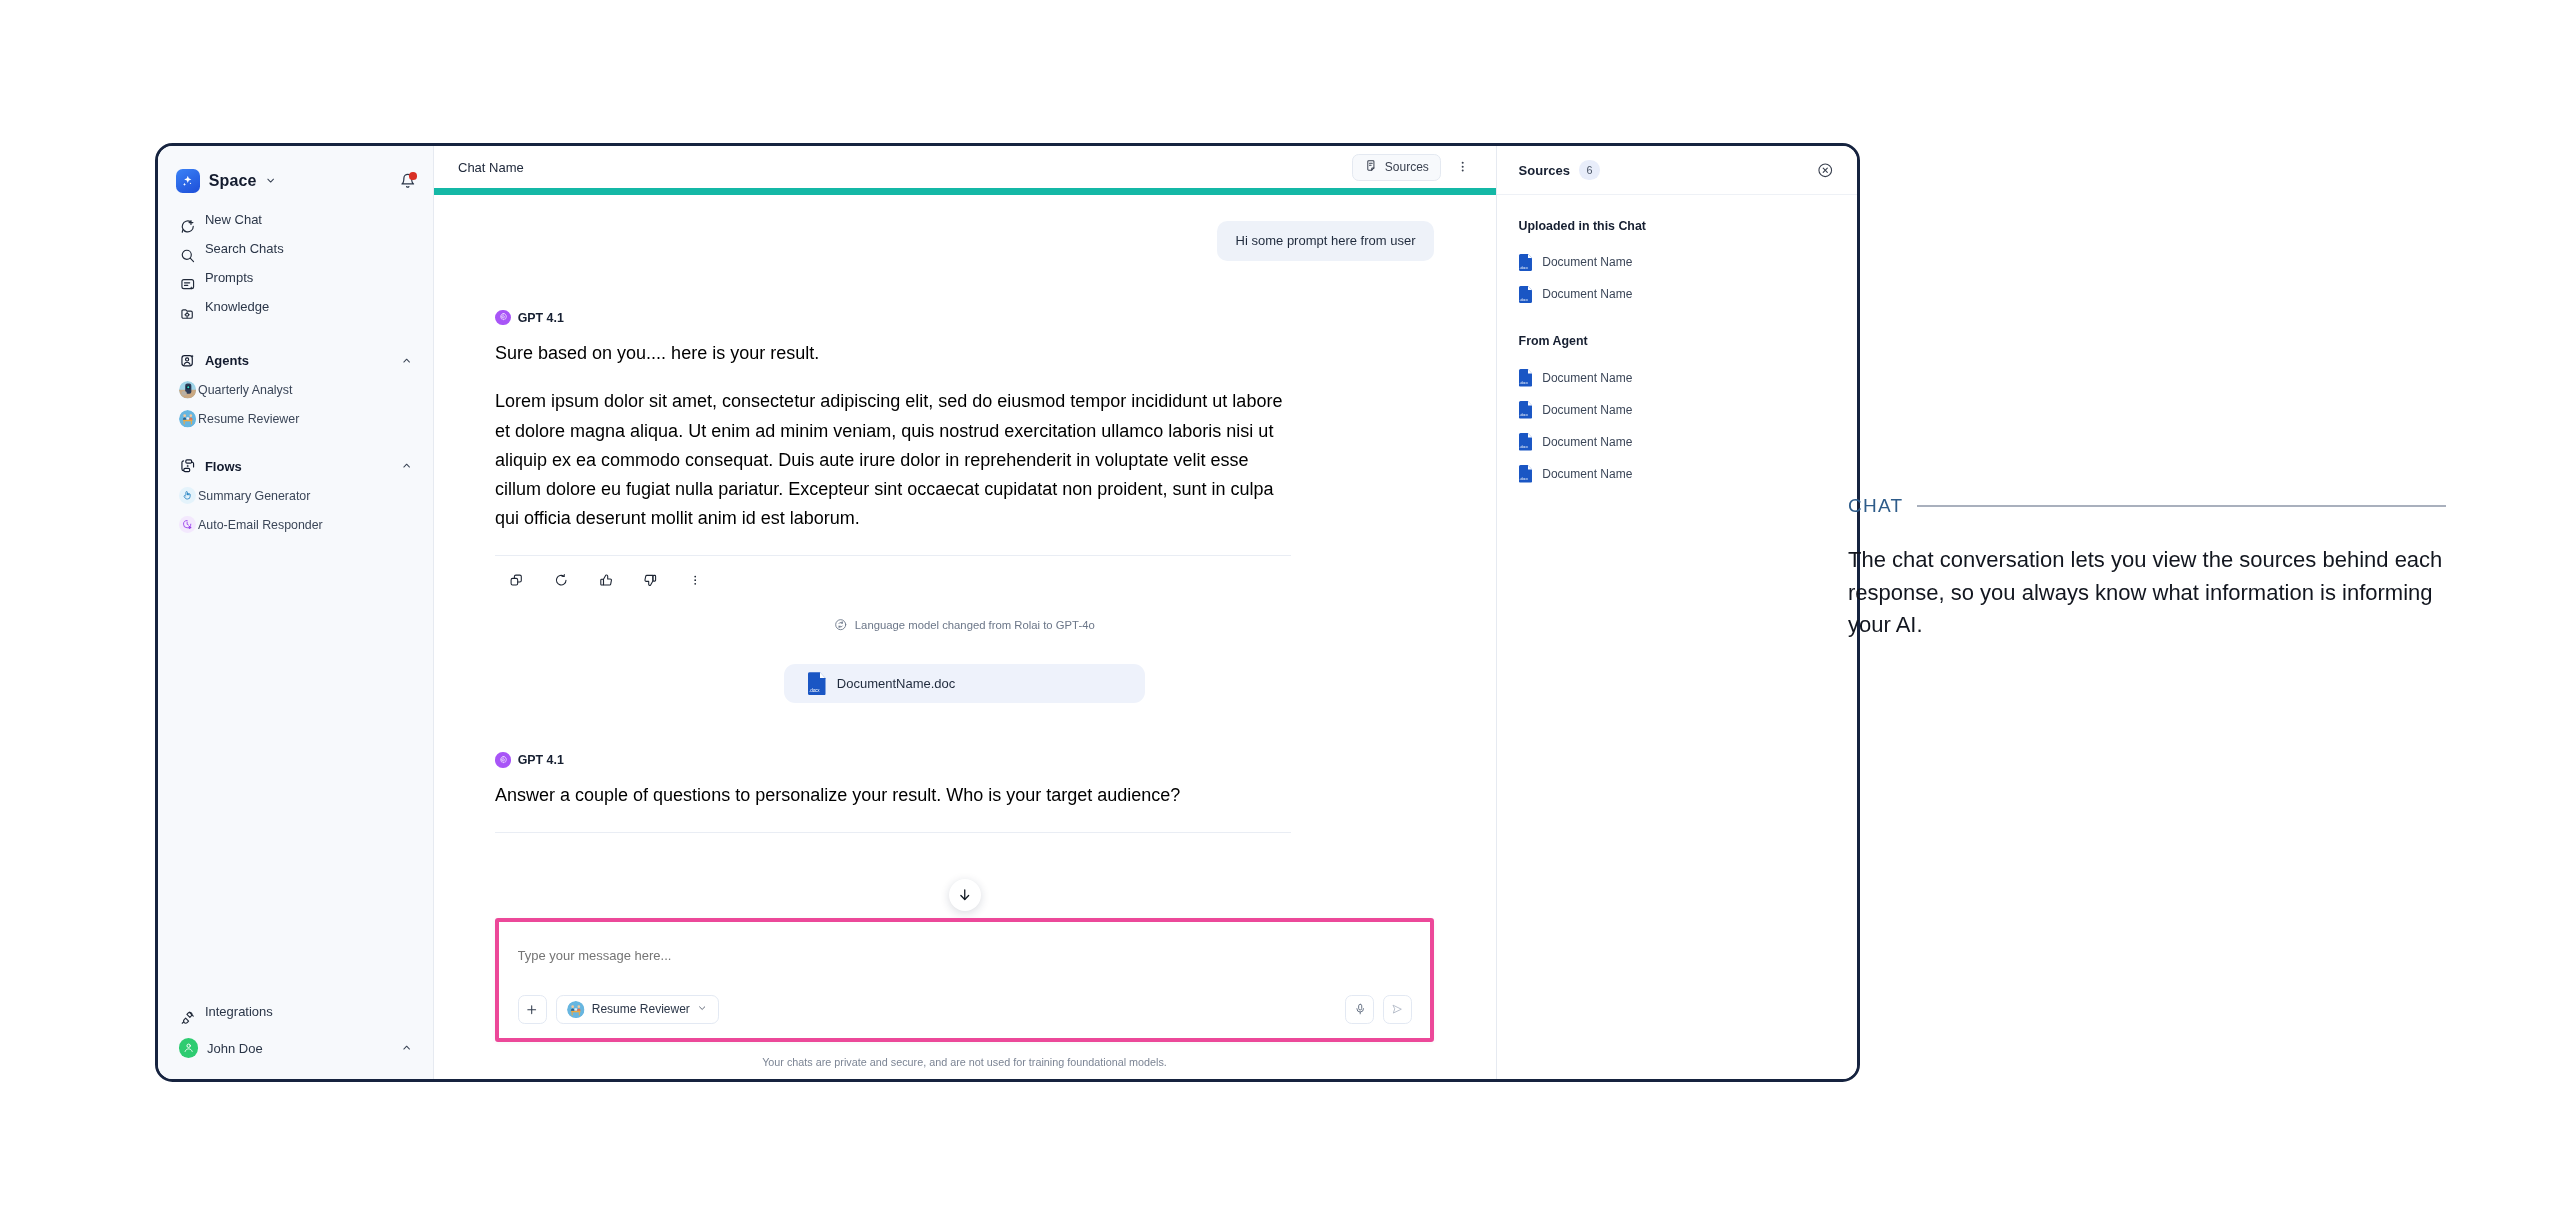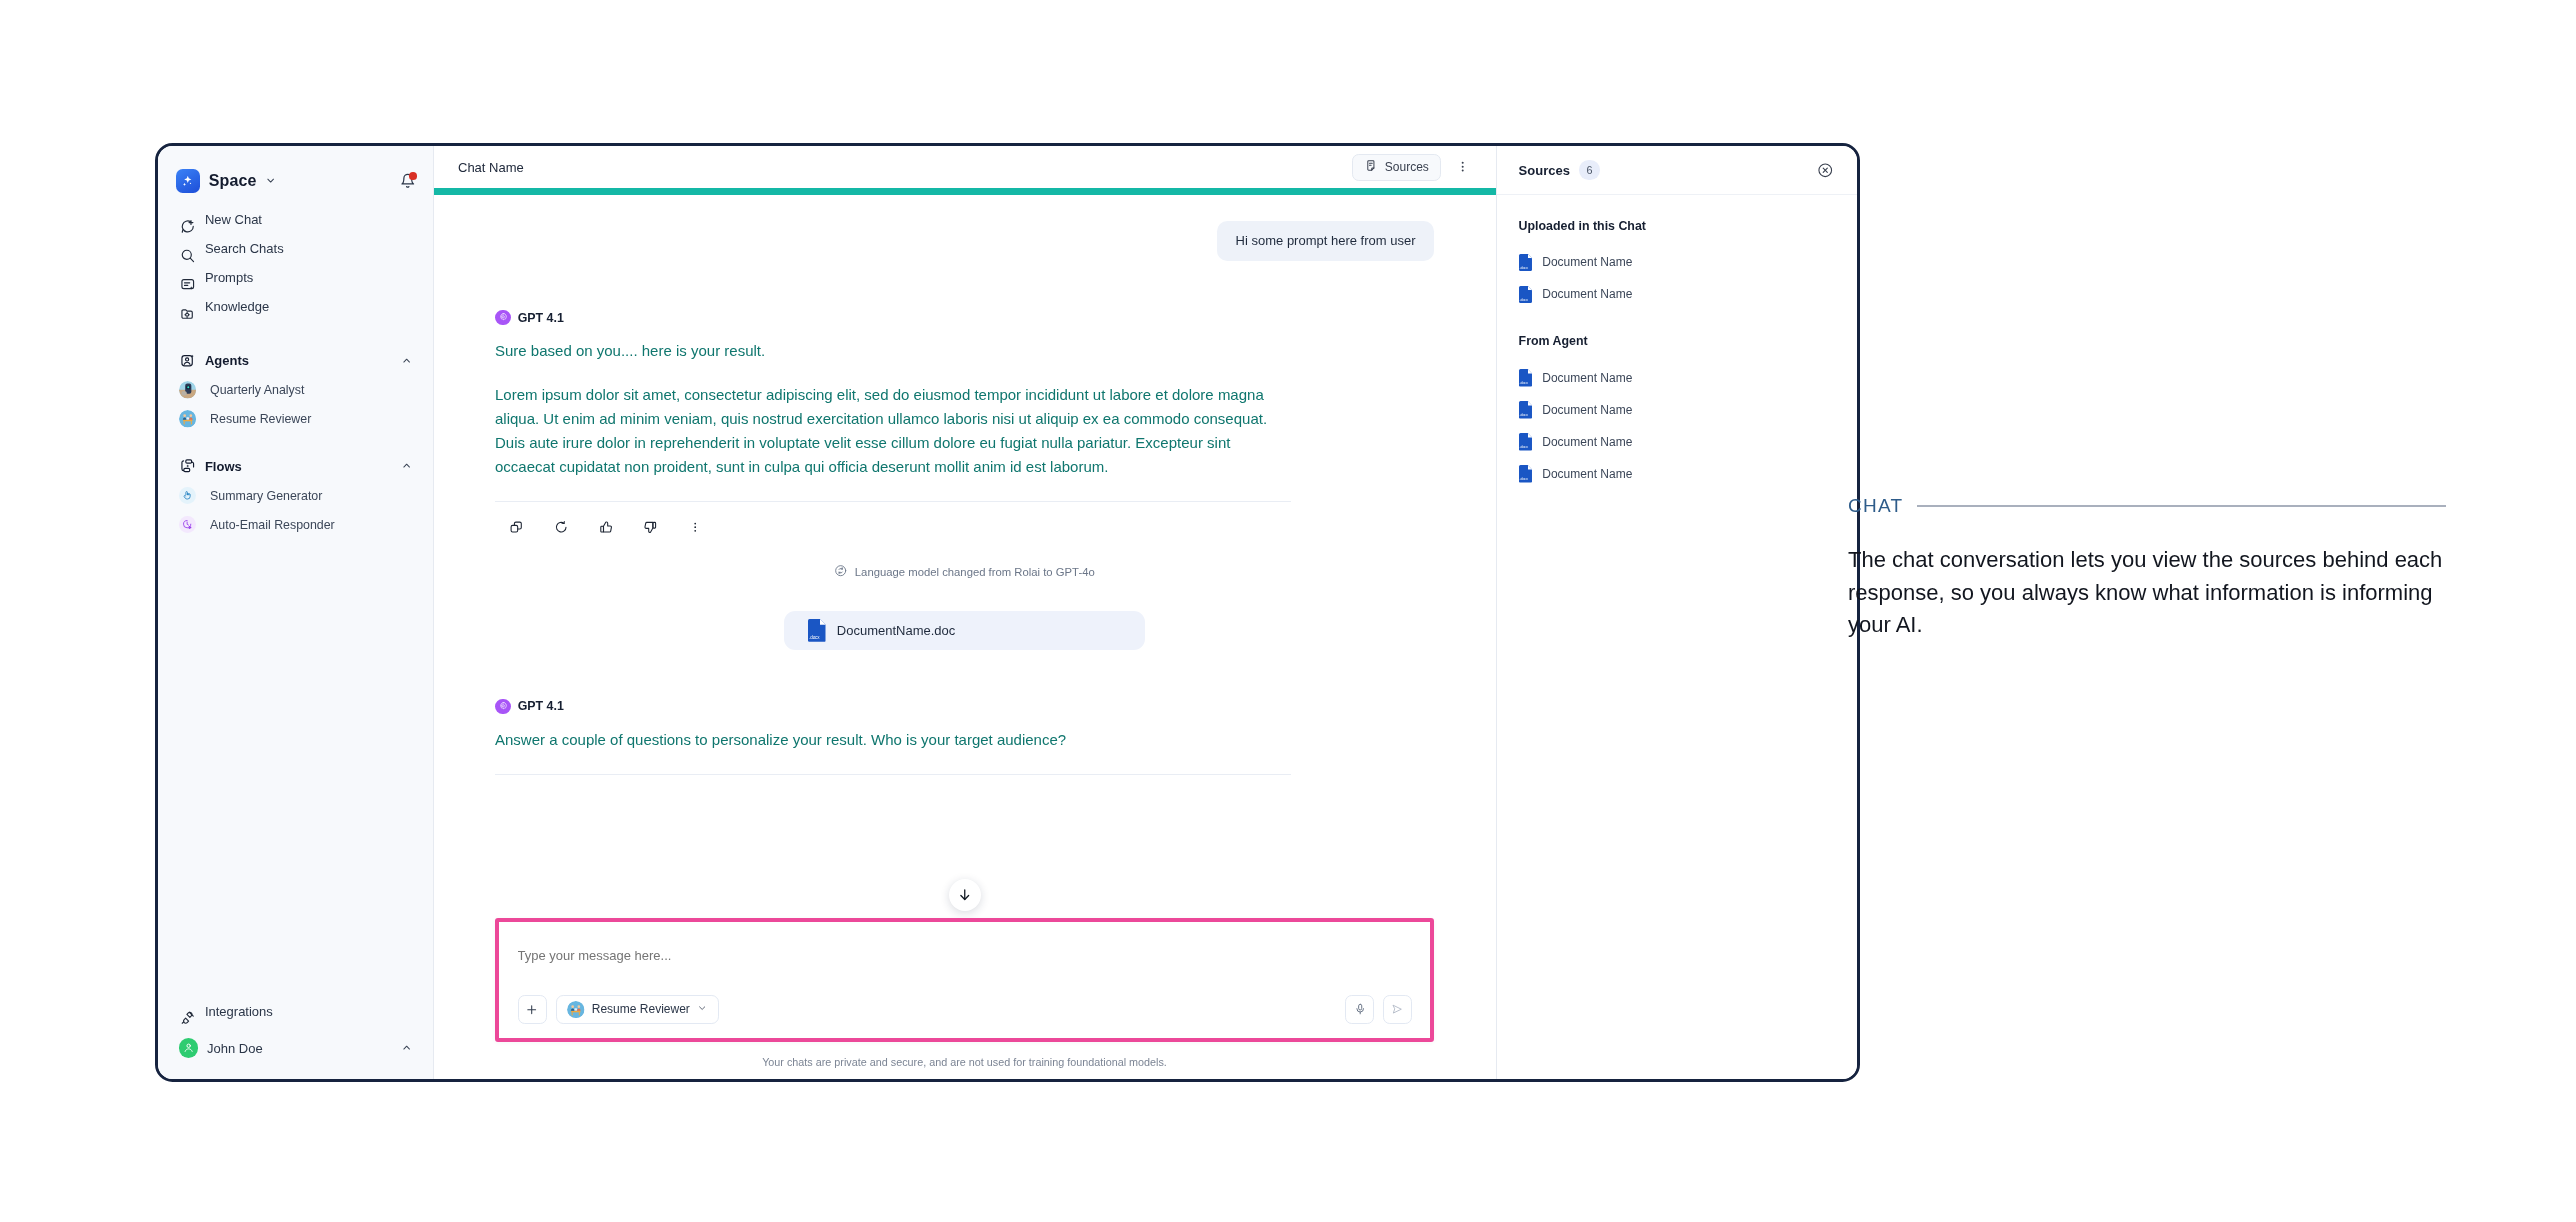--- a/index.html
+++ b/index.html
@@ -78,21 +78,21 @@
   .section-head .chev { margin-left:auto; display:flex; }
 
   .agent-item {
     display:flex; align-items:center; height: 29px; padding:0 3.1px; cursor:pointer;
   }
   .agent-av {
     width: 17.5px; height: 17.5px; border-radius: 50%;
     flex: 0 0 17.5px; overflow:hidden;
     display:flex; align-items:center; justify-content:center;
   }
-  .agent-item .lbl { margin-left: 14px; font-size: 12.4px; color: #3b4658; white-space: nowrap;}
+  .agent-item .lbl { margin-left: 2px; font-size: 12.4px; color: #3b4658; white-space: nowrap;}
 
   .sb-bottom { margin-top: auto; padding: 0 17.5px 15.5px 17.5px; }
   .user-row { display:flex; align-items:center; height:31px; padding:0 3.1px; cursor:pointer; }
   .user-av {
     width: 19.6px; height: 19.6px; border-radius: 50%;
     background: #2ecc71; flex: 0 0 19.6px;
     display:flex; align-items:center; justify-content:center;
   }
   .user-row .lbl { margin-left:8.8px; font-size:13px; color:#2b3648; }
   .user-row .chev { margin-left:auto; display:flex; }
@@ -135,21 +135,21 @@
 
   .assistant-block { margin-top: 49px; }
   .assist-head { display:flex; align-items:center; gap:7.2px; margin-bottom: 13.4px; }
   .assist-av {
     width:15.5px; height:15.5px; border-radius:50%;
     background:#a855f7; display:flex; align-items:center; justify-content:center;
     flex:0 0 15.5px;
   }
   .assist-name { font-size:12.4px; font-weight:700; color:#161f31; }
   .assist-p {
-    font-size: 15px; color:#0f766e; line-height: 1.62;
+    font-size: 18px; color:#000000; line-height: 1.62;
     max-width: 796px;
   }
   .assist-p + .assist-p { margin-top: 19.6px; }
 
   .msg-divider { height:1px; background:#e9edf4; margin: 21.6px 0 0 0; max-width: 796px; }
   .action-row { display:flex; align-items:center; gap: 24px; padding: 14.4px 0 0 11.3px; }
   .act-btn { width: 20.6px; height: 20.6px; display:flex; align-items:center; justify-content:center; cursor:pointer;}
 
   .sys-note {
     display:flex; align-items:center; justify-content:center; gap: 7.2px;

